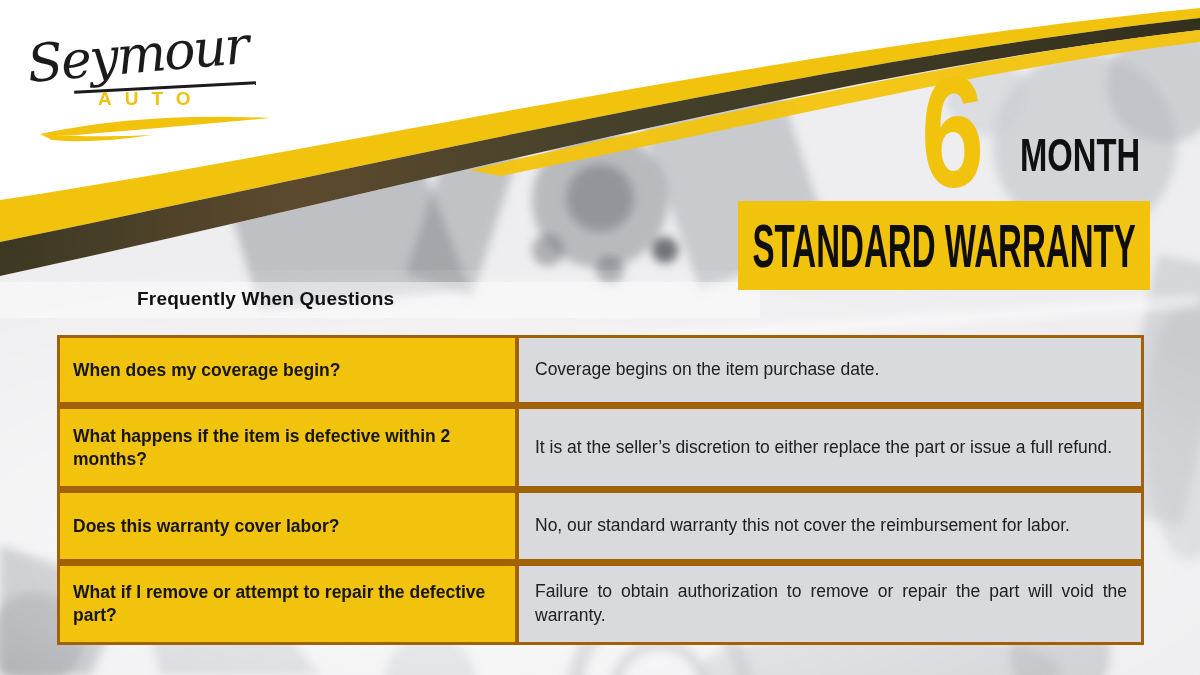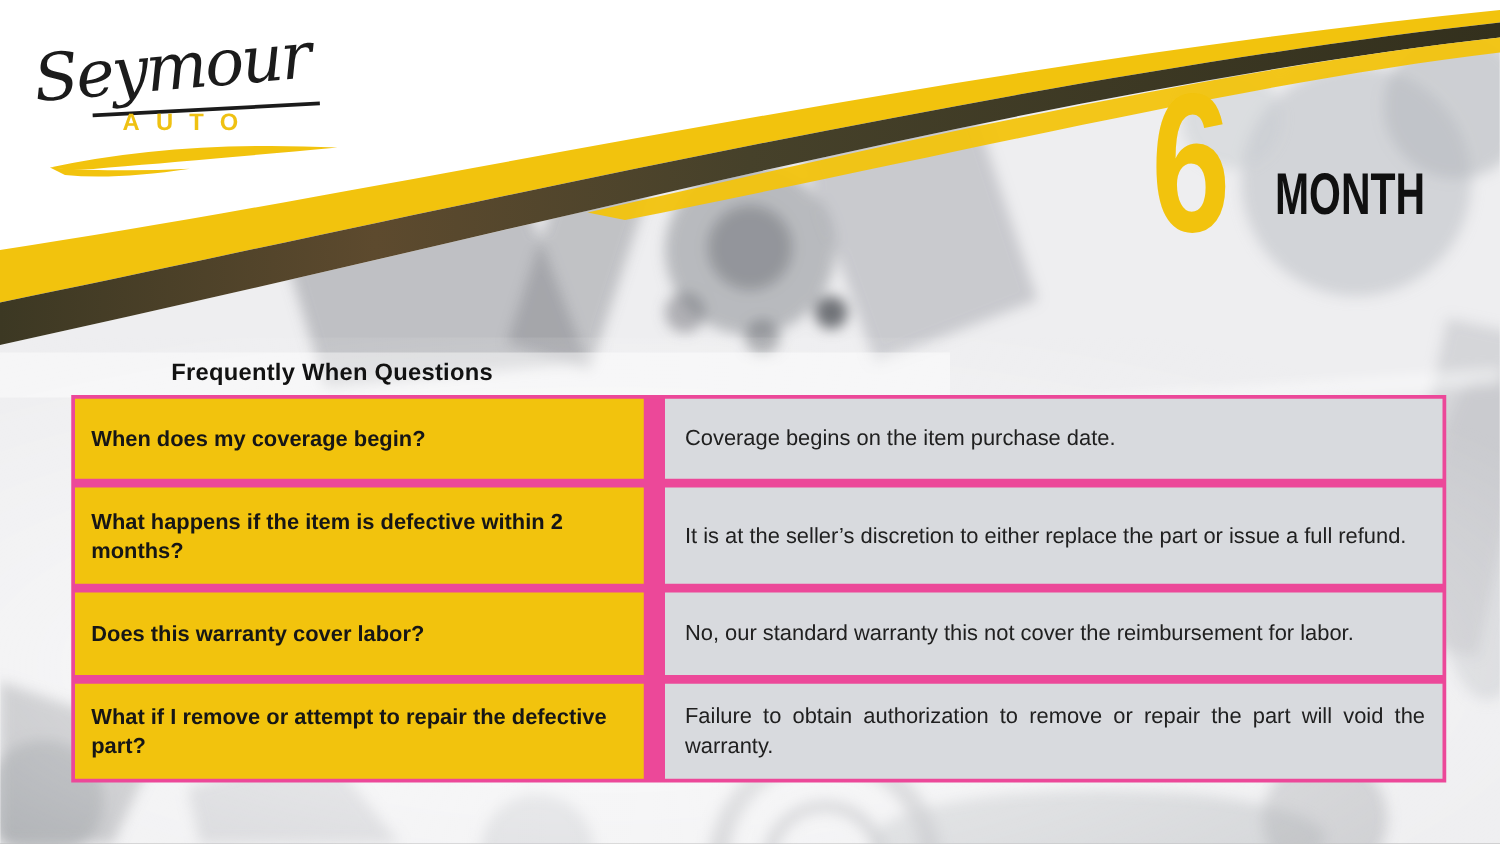--- a/index.html
+++ b/index.html
@@ -60,26 +60,26 @@
     white-space:nowrap;letter-spacing:0px;
   }
 
   
   .faq-title{
     position:absolute;left:137px;top:288px;
     font-size:19px;font-weight:bold;color:#121212;
     letter-spacing:0.2px;
   }
   .faq-table{
-    position:absolute;left:57px;top:316px;
+    position:absolute;left:57px;top:335px;
     display:grid;
     grid-template-columns:455px 622px;
     grid-template-rows:64px 77px 66px 76px;
-    gap:7px 17px;
-    background:#ec4899;
+    gap:7px 4px;
+    background:#a16207;
     padding:3px;
   }
   .cell{display:flex;align-items:center;}
   .cell-q{
     background:#f2c30d;
     font-weight:bold;color:#161616;
     padding:0 18px 0 13px;
     font-size:17.5px;line-height:1.3;
   }
   .cell-a{
@@ -163,20 +163,23 @@
     <div class="logo-underline"></div>
     <div class="logo-auto">AUTO</div>
     <svg class="logo-swoosh" width="250" height="40" viewBox="0 0 250 40">
       <path d="M8,30 Q110,8 238,14 Q130,24 55,30 Q30,33 8,30 Z" fill="#f2c30d"></path>
       <path d="M8,30 Q60,34 120,31 Q60,40 20,36 Z" fill="#f2c30d"></path>
     </svg>
   </div>
 
   <div class="big-six">6</div>
   <div class="month-word">MONTH</div>
+  <div class="banner">
+    <span class="banner-text">STANDARD WARRANTY</span>
+  </div>
 
   <div class="faq-title">Frequently When Questions</div>
 
   <div class="faq-table">
     <div class="cell cell-q">
       <div>When does my coverage begin?</div>
     </div>
     <div class="cell cell-a">
       <div class="atext">Coverage begins on the item purchase date.</div>
     </div>

